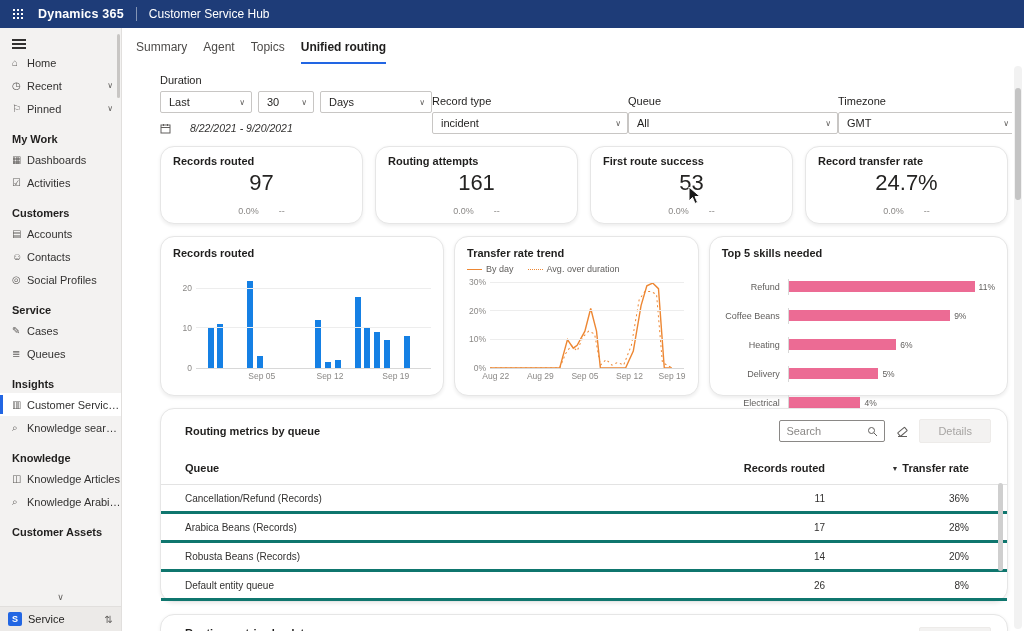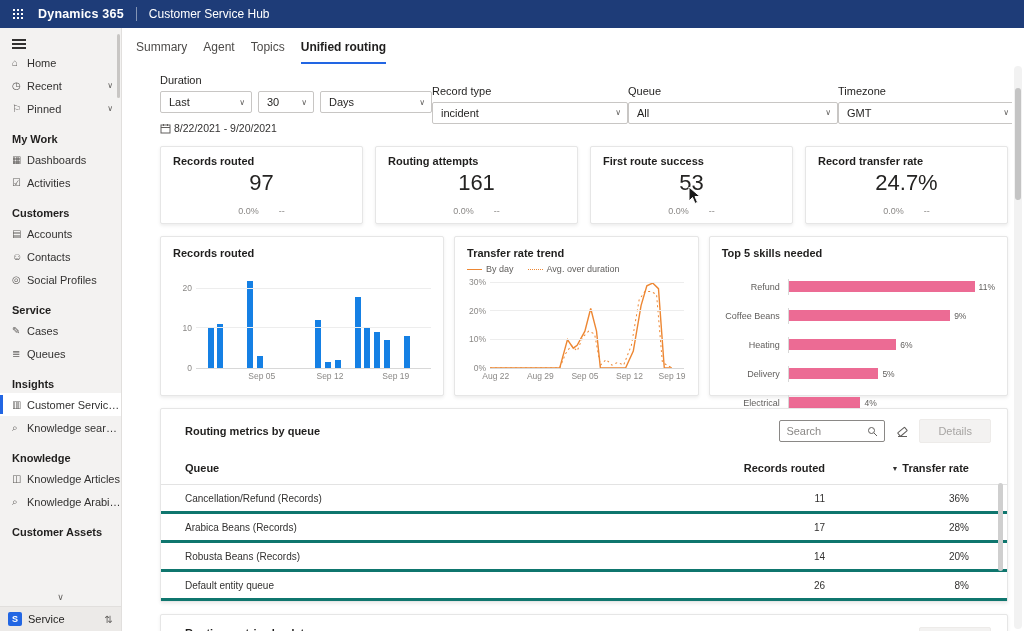--- a/index.html
+++ b/index.html
@@ -41,30 +41,30 @@
   
   .main{position:absolute;left:122px;top:28px;right:0;bottom:0;background:#fff;}
   .tabbar{display:flex;gap:16px;padding-left:14px;height:36px;align-items:stretch;}
   .tab{font-size:12px;color:#4d4b49;display:flex;align-items:center;cursor:pointer;border-bottom:2px solid transparent;padding-top:4px;}
   .tab.active{color:#201f1e;font-weight:bold;border-bottom-color:var(--accent);}
   .content{position:absolute;top:36px;left:0;right:12px;bottom:0;padding:10px 4px 0 38px;overflow:hidden;}
   .main-scrollbar{position:absolute;top:38px;right:2px;bottom:2px;width:8px;background:#f2f2f2;border-radius:4px;cursor:pointer;}
   .main-scrollbar .thumb{position:absolute;top:22px;left:1px;width:6px;height:112px;background:#c4c4c4;border-radius:3px;}
 
   
-  .filters{display:flex;justify-content:space-between;align-items:center;}
+  .filters{display:flex;justify-content:space-between;align-items:flex-end;}
   .fgroup{display:flex;flex-direction:column;gap:5px;}
   .flabel{font-size:11px;color:#201f1e;}
   .selrow{display:flex;gap:6px;}
   .sel{height:22px;border:1px solid #c8c6c4;border-radius:2px;background:#fff;display:flex;align-items:center;justify-content:space-between;padding:0 6px 0 8px;font-size:11px;color:#201f1e;cursor:pointer;}
   .sel .chev{color:#605e5c;font-size:8px;margin-left:8px;}
-  .daterow{display:flex;align-items:center;gap:3px;margin-top:4px;font-size:10.5px;color:#323130;}
-
-  
-  .card{background:#fff;border:1px solid #e6e6e6;border-radius:2px;box-shadow:0 1.6px 3.6px rgba(0,0,0,.07);}
+  .daterow{display:flex;align-items:center;gap:19px;margin-top:4px;font-size:10.5px;color:#323130;font-style:italic;}
+
+  
+  .card{background:#fff;border:1px solid #e6e6e6;border-radius:14px;box-shadow:0 1.6px 3.6px rgba(0,0,0,.07);}
   .card-title{font-size:11px;font-weight:bold;color:#201f1e;}
 
   
   .kpi-row{display:flex;gap:12px;margin-top:12px;}
   .kpi-card{flex:1;height:78px;padding:8px 12px;position:relative;}
   .kpi-title{font-size:11px;font-weight:bold;color:#201f1e;}
   .kpi-value{text-align:center;font-size:22px;color:#252423;margin-top:3px;}
   .kpi-sub{position:absolute;bottom:7px;left:0;right:0;display:flex;justify-content:center;gap:20px;font-size:9px;color:#8a8886;}
 
   

